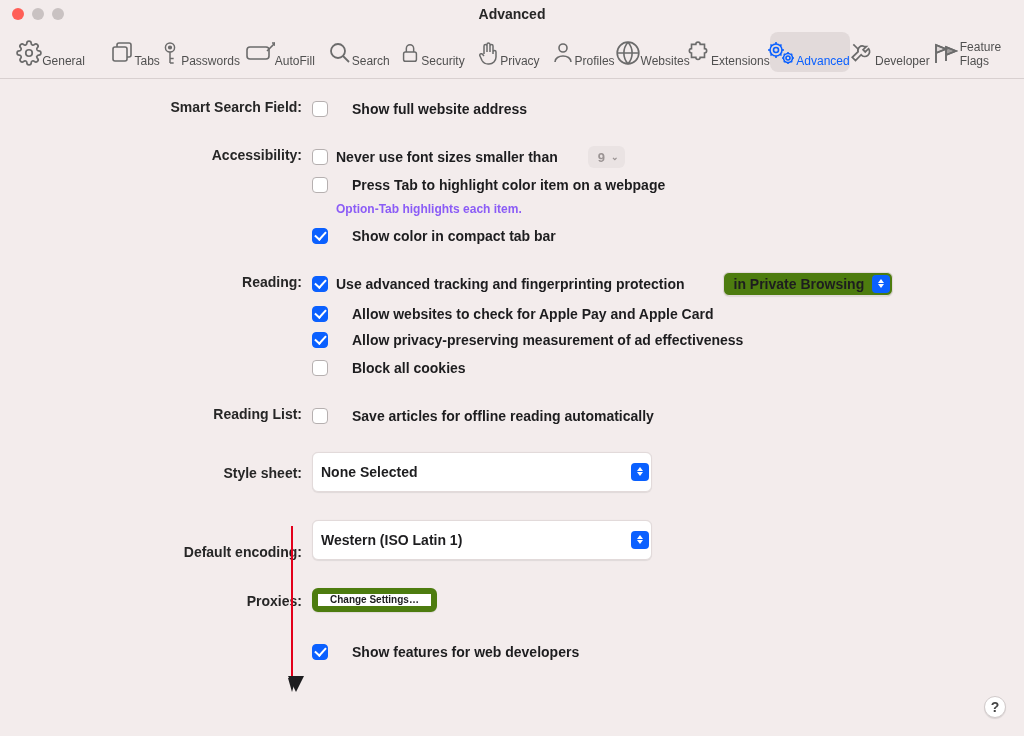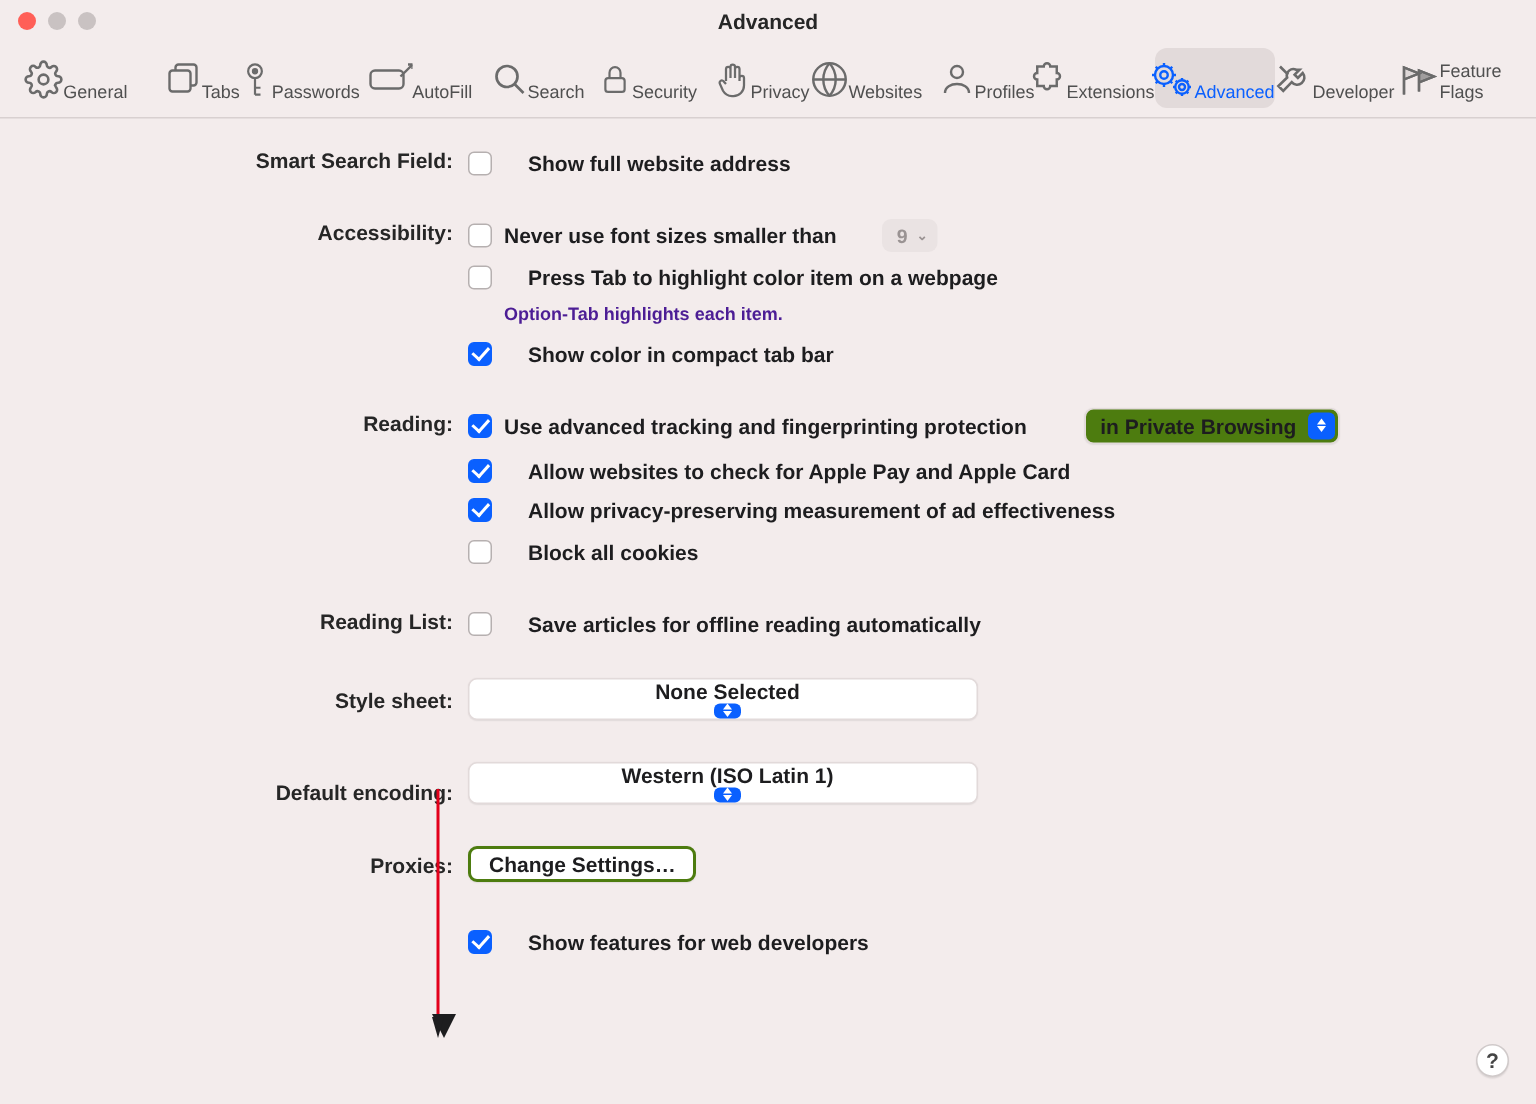--- a/index.html
+++ b/index.html
@@ -111,21 +111,21 @@
   .check.checked::after {
     content: "";
     width: 9px; height: 5px;
     border: 2px solid #fff;
     border-top: none; border-right: none;
     transform: rotate(-48deg);
     margin-top: -2px;
   }
   .hint {
     font-size: 12px;
-    color: #4c1d95;
+    color: #8b5cf6;
     margin: 4px 0 6px 24px;
     max-width: 430px;
     line-height: 1.4;
   }
 
   .stepper {
     display: inline-flex;
     align-items: center;
     background: #eae3e3;
     border-radius: 6px;
@@ -138,25 +138,24 @@
   }
   .stepper .chev { font-size: 9px; color: #9a9393; }
 
   .select {
     display: inline-flex;
     align-items: center;
     justify-content: space-between;
     background: #fff;
     border: 1px solid #e2dada;
     border-radius: 6px;
-    height: 28px;
+    height: 40px;
     padding: 0 2px 0 8px;
     font-size: 14px;
     box-shadow: 0 0.5px 1px rgba(0,0,0,0.08);
-    flex-direction: column;
   }
   .select .caret {
     width: 18px; height: 18px;
     background: #0a60ff;
     border-radius: 4px;
     display: flex; flex-direction: column; align-items: center; justify-content: center;
     gap: 1px;
   }
   .select .caret::before, .select .caret::after {
     content: "";
@@ -192,25 +191,25 @@
     width: 0; height: 0;
     border-left: 3px solid transparent;
     border-right: 3px solid transparent;
   }
   .select-inline .caret::before { border-bottom: 4px solid #fff; }
   .select-inline .caret::after  { border-top: 4px solid #fff; }
 
   .btn {
     display: inline-flex; align-items: center;
     background: #fff;
-    border: 2px solid #4d7c0f;
+    border: 6px solid #4d7c0f;
     border-radius: 6px;
     height: 24px;
     padding: 0 12px;
-    font-size: 14px;
+    font-size: 10px;
     box-shadow: 0 0.5px 1px rgba(0,0,0,0.08);
   }
 
   .help-btn {
     position: fixed;
     right: 18px;
     bottom: 18px;
     width: 22px; height: 22px;
     border-radius: 50%;
     background: #fff;
@@ -310,36 +309,36 @@
     <span class="icon">
       <svg width="24" height="26" viewBox="0 0 24 24" fill="none" stroke="currentColor" stroke-width="1.5">
           <path d="M8 13V5a1.5 1.5 0 0 1 3 0v6M11 11V3.5a1.5 1.5 0 0 1 3 0V11M14 11V5a1.5 1.5 0 0 1 3 0v8M17 13v-2a1.5 1.5 0 0 1 3 0v5a7 7 0 0 1-7 7h-1a7 7 0 0 1-6-3.5L4 15a1.5 1.5 0 0 1 2.5-1.7L8 15"></path>
         </svg>
     </span>
     <span class="label">Privacy</span>
   </div>
 
   <div class="toolbar-item">
     <span class="icon">
+      <svg width="24" height="26" viewBox="0 0 24 24" fill="none" stroke="currentColor" stroke-width="1.6">
+          <circle cx="12" cy="7" r="4"></circle>
+          <path d="M4 21c0-4 4-6 8-6s8 2 8 6"></path>
+        </svg>
+    </span>
+    <span class="label">Profiles</span>
+  </div>
+
+  <div class="toolbar-item">
+    <span class="icon">
       <svg width="26" height="26" viewBox="0 0 24 24" fill="none" stroke="currentColor" stroke-width="1.5">
           <circle cx="12" cy="12" r="10"></circle>
           <path d="M2 12h20M12 2a15 15 0 0 1 0 20M12 2a15 15 0 0 0 0 20"></path>
         </svg>
     </span>
     <span class="label">Websites</span>
-  </div>
-
-  <div class="toolbar-item">
-    <span class="icon">
-      <svg width="24" height="26" viewBox="0 0 24 24" fill="none" stroke="currentColor" stroke-width="1.6">
-          <circle cx="12" cy="7" r="4"></circle>
-          <path d="M4 21c0-4 4-6 8-6s8 2 8 6"></path>
-        </svg>
-    </span>
-    <span class="label">Profiles</span>
   </div>
 
   <div class="toolbar-item">
     <span class="icon">
       <svg width="26" height="26" viewBox="0 0 24 24" fill="none" stroke="currentColor" stroke-width="1.5">
           <path d="M14 4a2 2 0 1 0-4 0H6v4a2 2 0 1 0 0 4v4h4a2 2 0 1 0 4 0h4v-4a2 2 0 1 0 0-4V4h-4z"></path>
         </svg>
     </span>
     <span class="label">Extensions</span>
   </div>

